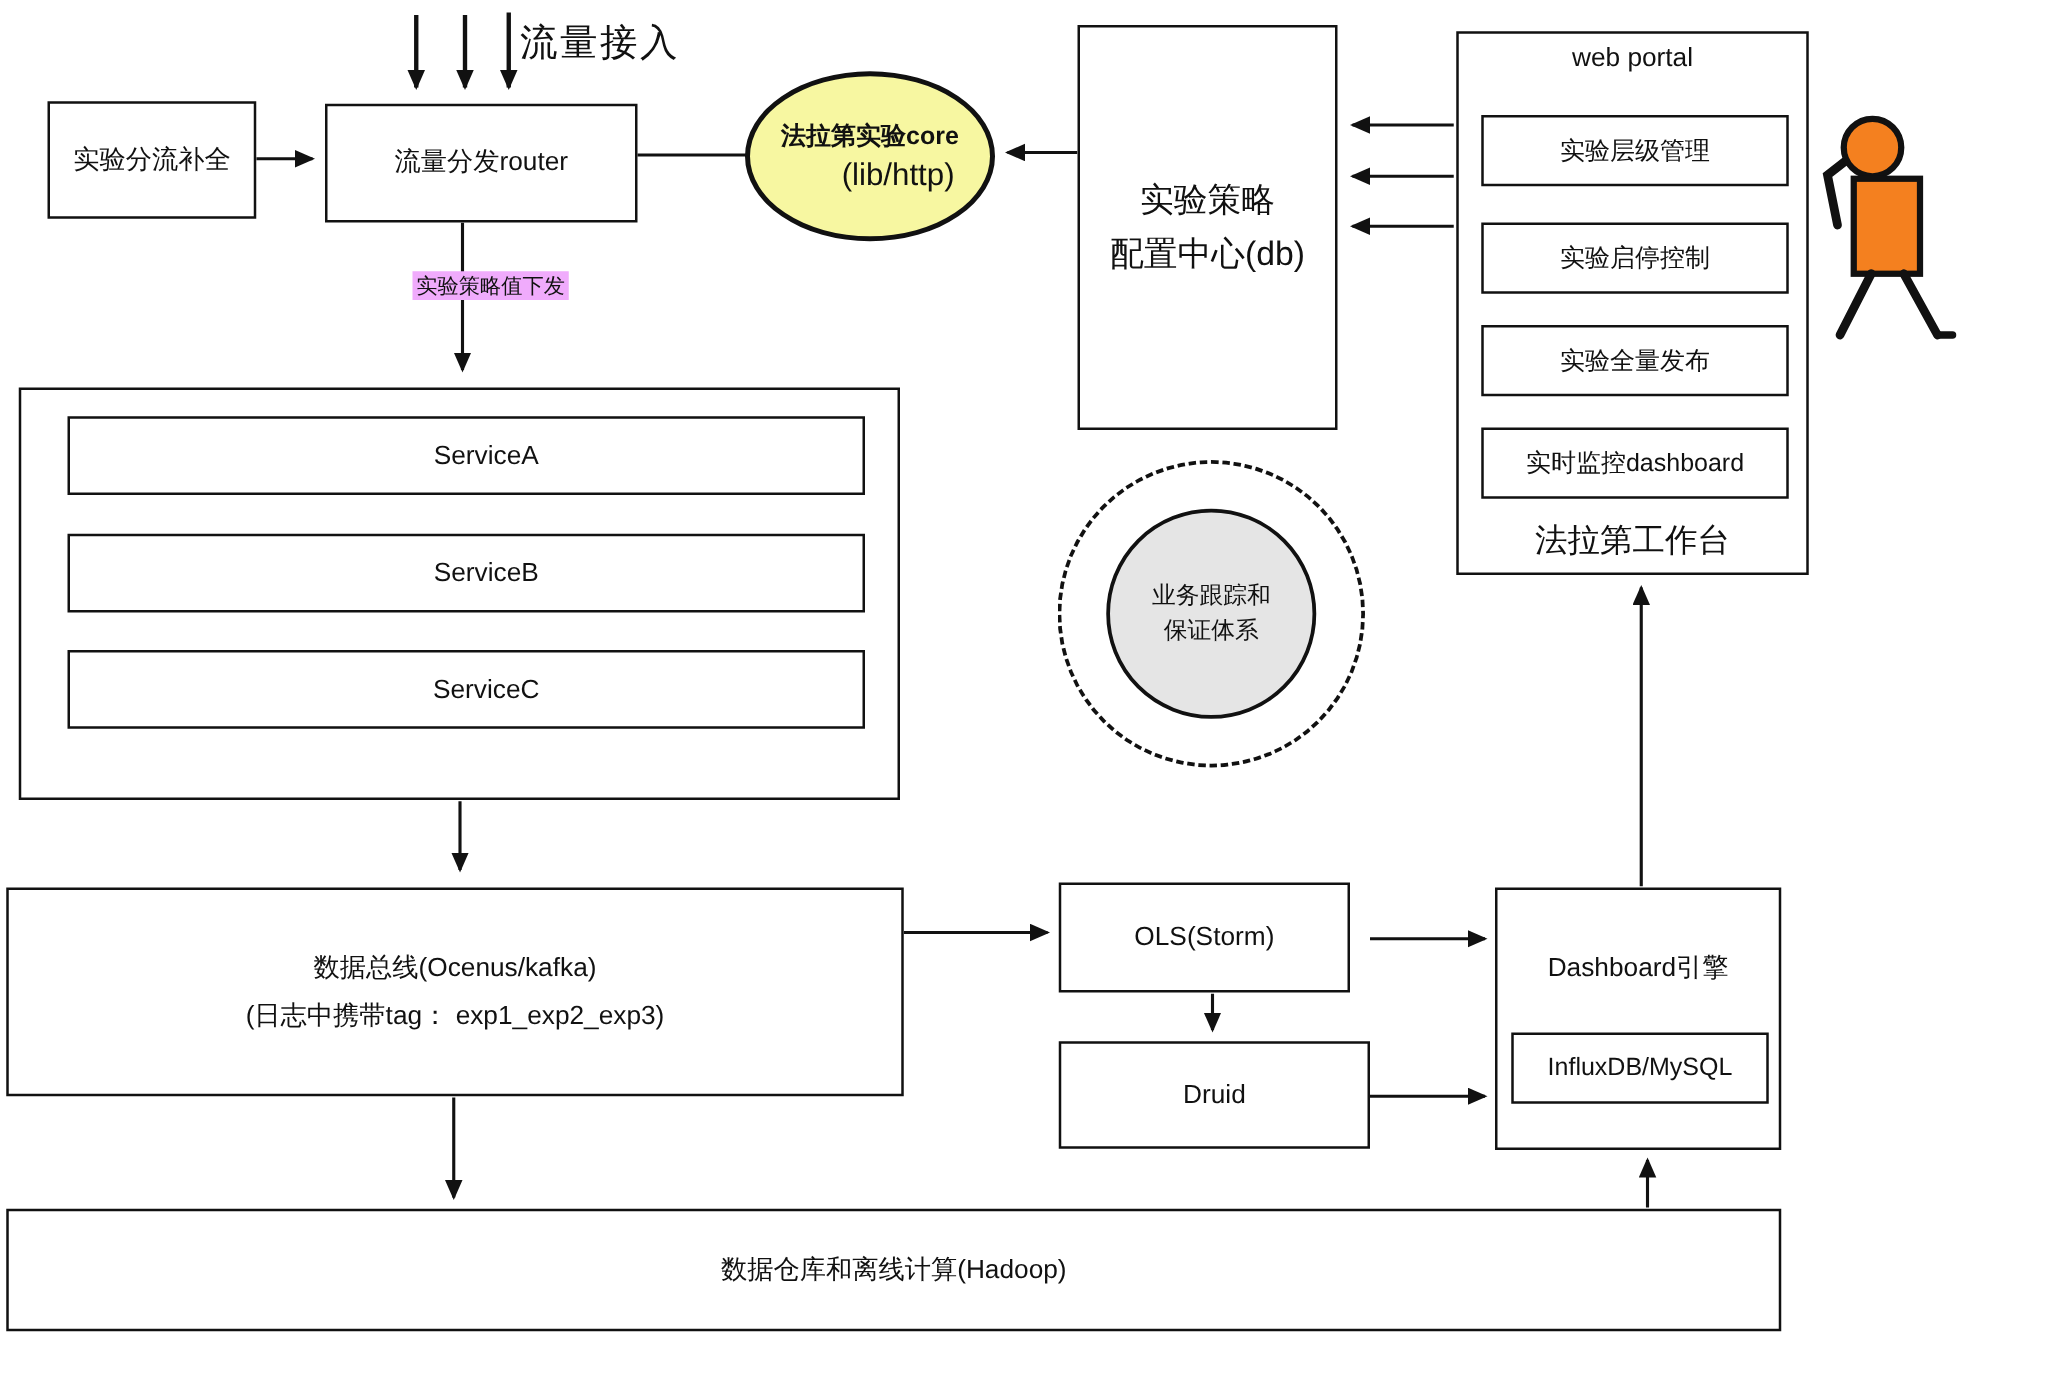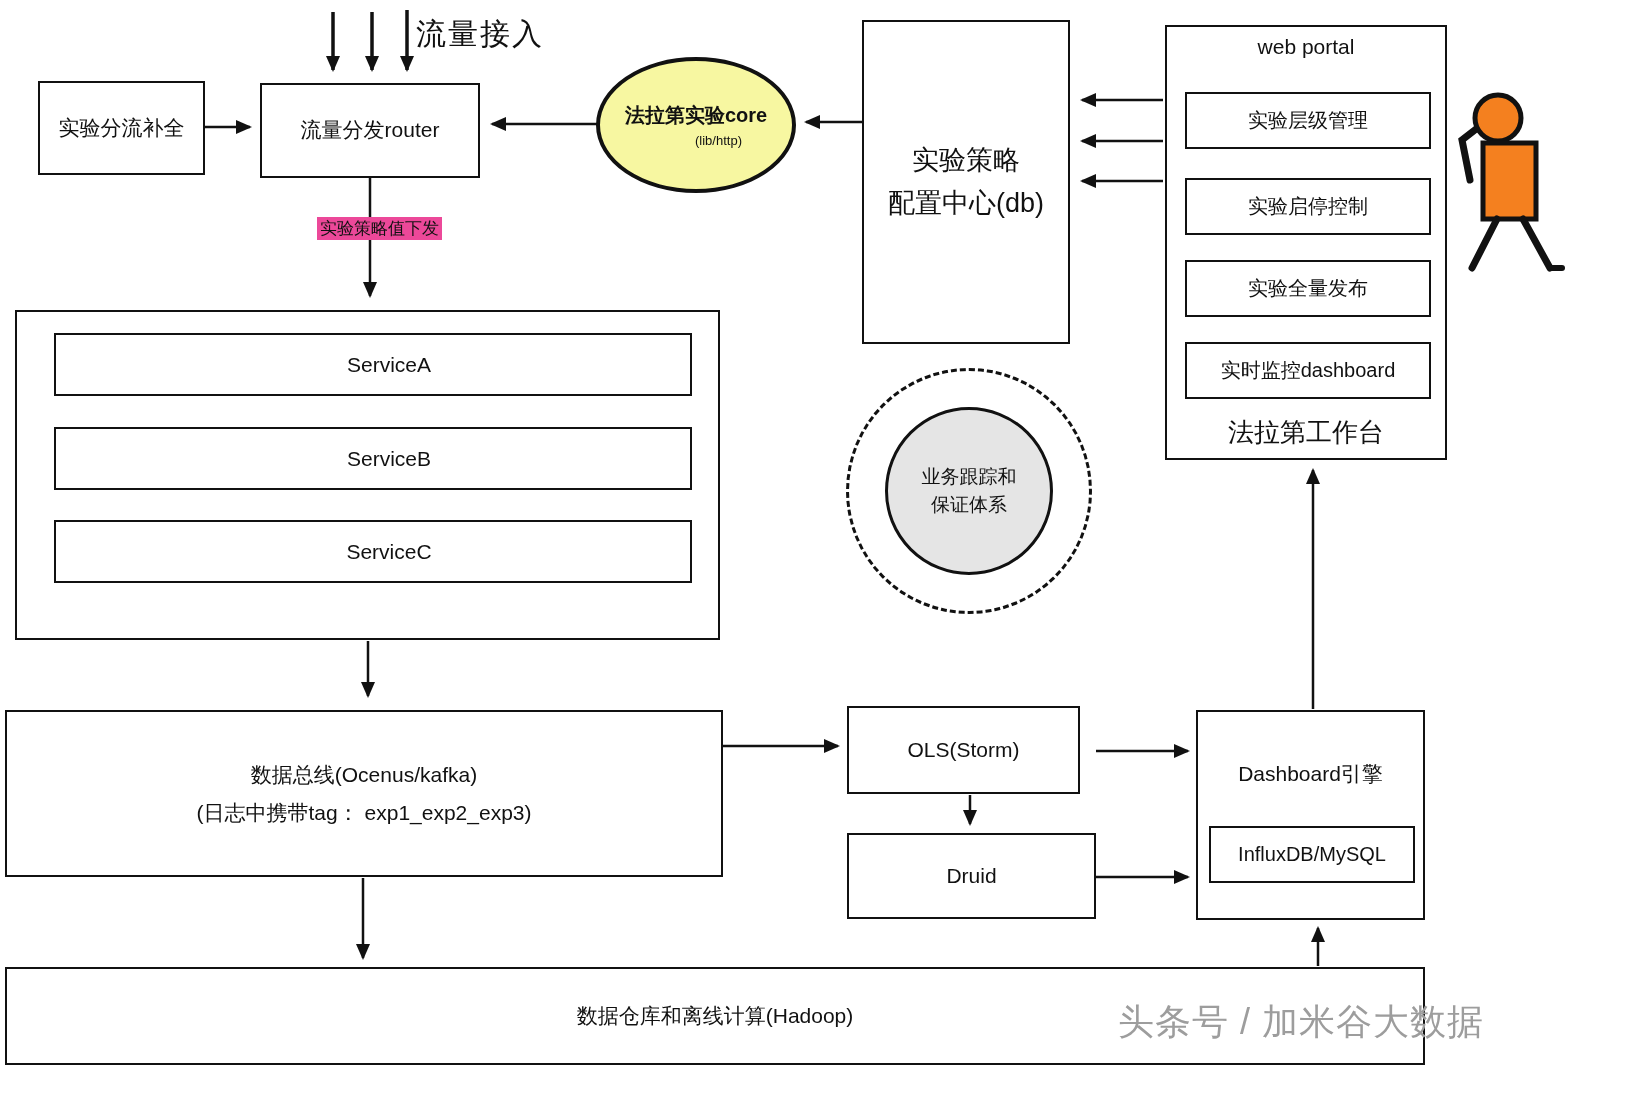--- a/index.html
+++ b/index.html
@@ -8,29 +8,29 @@
   .canvas { position:relative; width:1650px; height:1119px; background:#fff; overflow:hidden; }
   .wires { position:absolute; left:0; top:0; z-index:1; }
   .box {
     position:absolute; border:2px solid #111; background:#fff;
     display:flex; align-items:center; justify-content:center; text-align:left;
     z-index:2; line-height:1.35;
   }
   .col { flex-direction:column; }
   .floating-label { position:absolute; z-index:2; white-space:nowrap; }
   .traffic-label { left:416px; top:14px; font-size:30px; font-weight:500; letter-spacing:2px; }
-  .policy-label { left:317px; top:217px; font-size:17px; background:#ec4899; padding:0 3px; }
+  .policy-label { left:330px; top:217px; font-size:17px; background:#f0abfc; padding:0 3px; }
   .ellipse {
     position:absolute; left:596px; top:57px; width:200px; height:136px;
     border:4px solid #111; border-radius:50%; background:#f7f7a1;
     display:flex; flex-direction:column; align-items:center; justify-content:center;
     z-index:2; text-align:center;
   }
   .ellipse .t { font-size:20px; font-weight:700; }
-  .ellipse .s { font-size:13px; margin-top:4px;margin-left:45px; }
+  .ellipse .s { font-size:25px; margin-top:4px;margin-left:45px; }
   .portal { position:absolute; left:1165px; top:25px; width:282px; height:435px; border:2px solid #111; background:#fff; z-index:2; }
   .portal-title { position:absolute; left:0; top:8px; width:100%; text-align:center; font-size:21px; }
   .portal-item { position:absolute; left:18px; width:246px; height:57px; border:2px solid #111; display:flex; align-items:center; justify-content:center; font-size:20px; background:#fff; }
   .portal-footer { position:absolute; left:0; bottom:8px; width:100%; text-align:center; font-size:26px; }
   .services { position:absolute; left:15px; top:310px; width:705px; height:330px; border:2px solid #111; background:#fff; z-index:2; }
   .service-item { position:absolute; left:37px; width:638px; height:63px; border:2px solid #111; display:flex; align-items:center; justify-content:center; font-size:21px; background:#fff;padding-left:32px; }
   .services-caption { position:absolute; left:0; bottom:8px; width:100%; text-align:center; font-size:21px; }
   .ring-outer {
     position:absolute; left:846px; top:368px; width:246px; height:246px;
     border:3px dashed #111; border-radius:50%; z-index:2;
@@ -94,21 +94,21 @@
       <line x1="1318" y1="966" x2="1318" y2="928" marker-end="url(#ah)"></line>
 
       <line x1="1313" y1="709" x2="1313" y2="470" marker-end="url(#ah)"></line>
     </g>
   </svg>
 
   <div class="floating-label traffic-label">流量接入</div>
   <div class="floating-label policy-label">实验策略值下发</div>
 
   <div class="box" style="left:38px;top:81px;width:167px;height:94px;font-size:21px">实验分流补全</div>
-  <div class="box" style="left:260px;top:83px;width:220px;height:95px;font-size:21px">流量分发router</div>
+  <div class="box" style="left:260px;top:83px;width:250px;height:95px;font-size:21px">流量分发router</div>
 
   <div class="ellipse">
     <div class="t">法拉第实验core</div>
     <div class="s">(lib/http)</div>
   </div>
 
   <div class="box col" style="left:862px;top:20px;width:208px;height:324px;font-size:27px;line-height:1.6">
     <div>实验策略</div>
     <div>配置中心(db)</div>
   </div>
@@ -152,15 +152,14 @@
   <div class="box" style="left:847px;top:706px;width:233px;height:88px;font-size:21px">OLS(Storm)</div>
   <div class="box" style="left:847px;top:833px;width:249px;height:86px;font-size:21px">Druid</div>
 
   <div class="dash-engine">
     <div class="dash-title">Dashboard引擎</div>
     <div class="dash-store">InfluxDB/MySQL</div>
   </div>
 
   <div class="box" style="left:5px;top:967px;width:1420px;height:98px;font-size:21px">数据仓库和离线计算(Hadoop)</div>
 
-  <div class="watermark">头条号 / 加米谷大数据</div>
 
 </div>
 
 </body></html>

